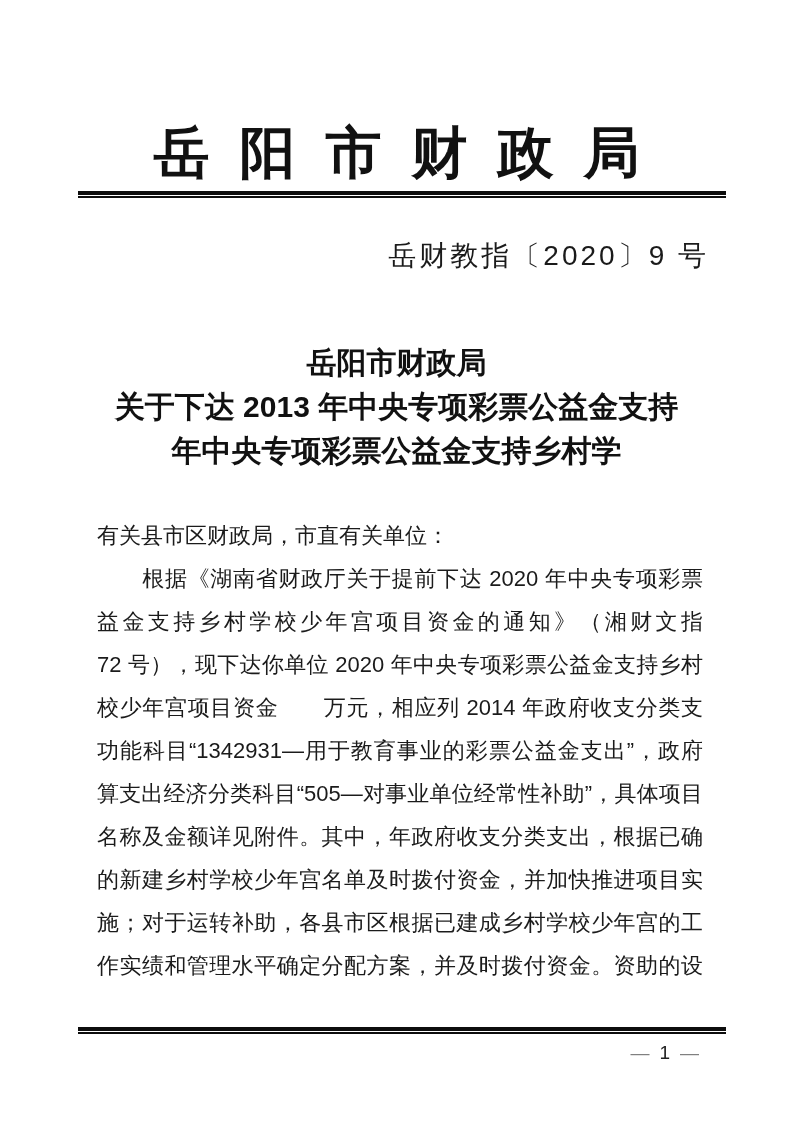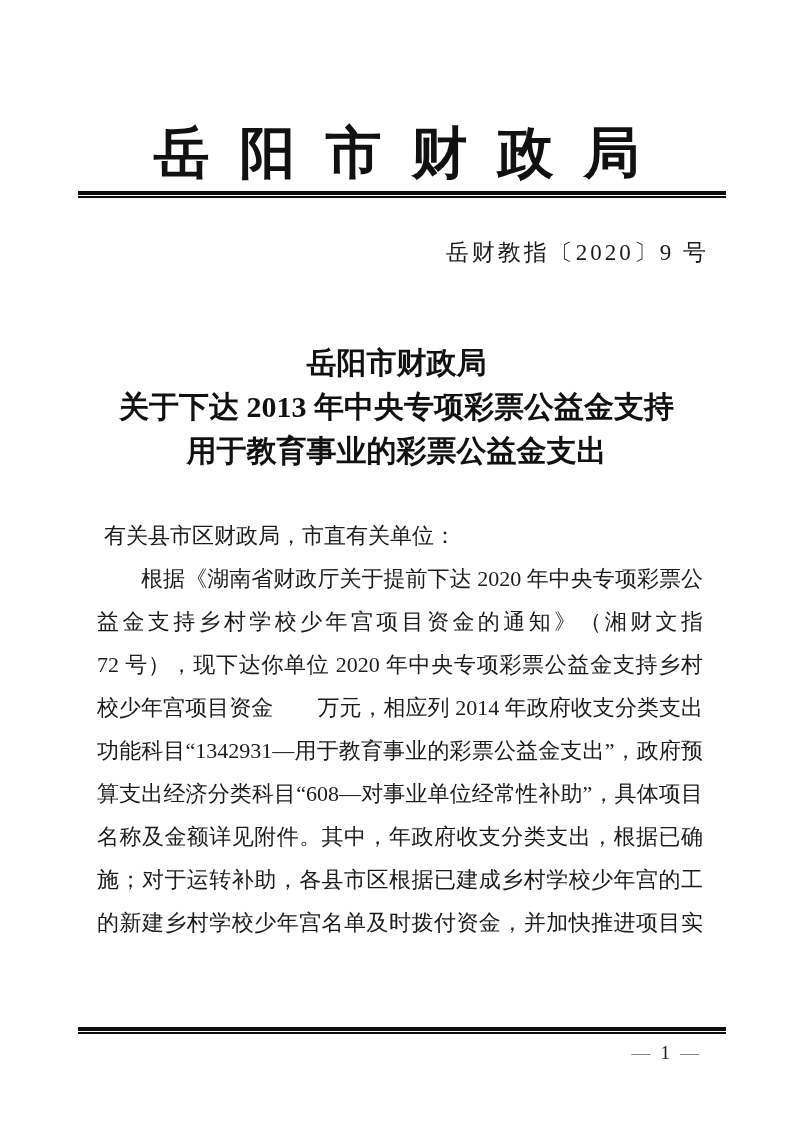--- a/index.html
+++ b/index.html
@@ -2,21 +2,21 @@
 <html><head>
 <meta charset="utf-8">
 <style>
   html,body{margin:0;padding:0;background:#ffffff;}
   .page{
     position:relative;
     width:793px;height:1122px;
     margin:0 auto;
     background:#ffffff;
     color:#1a1a1a;
-    font-family:Liberation Serif, serif;
+    font-family:Liberation Sans, sans-serif;
     overflow:hidden;
   }
   
   .agency-header{
     position:absolute;
     top:116px;left:0;right:0;
     text-align:center;
     font-size:56px;
     font-weight:700;
     letter-spacing:30px;
@@ -35,21 +35,21 @@
     border-bottom:2px solid #0d0d0d;
     background:transparent;
   }
   .rule-top{top:191px;}
   .rule-bottom{top:1027px;}
   
   .doc-number{
     position:absolute;
     top:237px;
     right:84px;
-    font-size:23px;
+    font-size:28px;
     letter-spacing:3px;
     color:#1a1a1a;
     white-space:nowrap;
   }
   
   .doc-title{
     position:absolute;
     top:341px;left:0;right:0;
     text-align:center;
     font-weight:700;
@@ -70,21 +70,20 @@
   .b-line{
     height:43px;
     line-height:43px;
     text-align:justify;
     text-align-last:justify;
     overflow:hidden;
   }
   .b-line.short{
     text-align:right;
     text-align-last:left;
-    margin-left:7px;
   }
   
   .page-number{
     position:absolute;
     top:1042px;
     right:92px;
     font-size:19px;
     letter-spacing:2px;
     color:#222222;
     white-space:nowrap;
@@ -99,34 +98,35 @@
 
   <div class="agency-header">岳阳市财政局</div>
 
   <div class="rule rule-top"></div>
 
   <div class="doc-number">岳财教指〔2020〕9 号</div>
 
   <div class="doc-title">
     <div class="t-line">岳阳市财政局</div>
     <div class="t-line">关于下达 2013 年中央专项彩票公益金支持</div>
-    <div class="t-line">用于教育事业的彩票公益金支出</div>
+    <div class="t-line">年中央专项彩票公益金支持乡村学</div>
   </div>
 
   <div class="body-block">
     <div class="b-line short">有关县市区财政局，市直有关单位：</div>
     <div class="b-line">　　根据《湖南省财政厅关于提前下达 2020 年中央专项彩票公</div>
     <div class="b-line">益金支持乡村学校少年宫项目资金的通知》（湘财文指〔2019〕</div>
     <div class="b-line">72 号），现下达你单位 2020 年中央专项彩票公益金支持乡村学</div>
     <div class="b-line">校少年宫项目资金　　万元，相应列 2014 年政府收支分类支出</div>
     <div class="b-line">功能科目“1342931—用于教育事业的彩票公益金支出”，政府预</div>
-    <div class="b-line">算支出经济分类科目“608—对事业单位经常性补助”，具体项目</div>
+    <div class="b-line">算支出经济分类科目“505—对事业单位经常性补助”，具体项目</div>
     <div class="b-line">名称及金额详见附件。其中，年政府收支分类支出，根据已确定</div>
+    <div class="b-line">的新建乡村学校少年宫名单及时拨付资金，并加快推进项目实</div>
     <div class="b-line">施；对于运转补助，各县市区根据已建成乡村学校少年宫的工</div>
-    <div class="b-line">的新建乡村学校少年宫名单及时拨付资金，并加快推进项目实</div>
+    <div class="b-line">作实绩和管理水平确定分配方案，并及时拨付资金。资助的设</div>
   </div>
 
   <div class="rule rule-bottom"></div>
 
   <div class="page-number">
     <span class="dash">—</span><span class="num">1</span><span class="dash">—</span>
   </div>
 
 </div>
 

